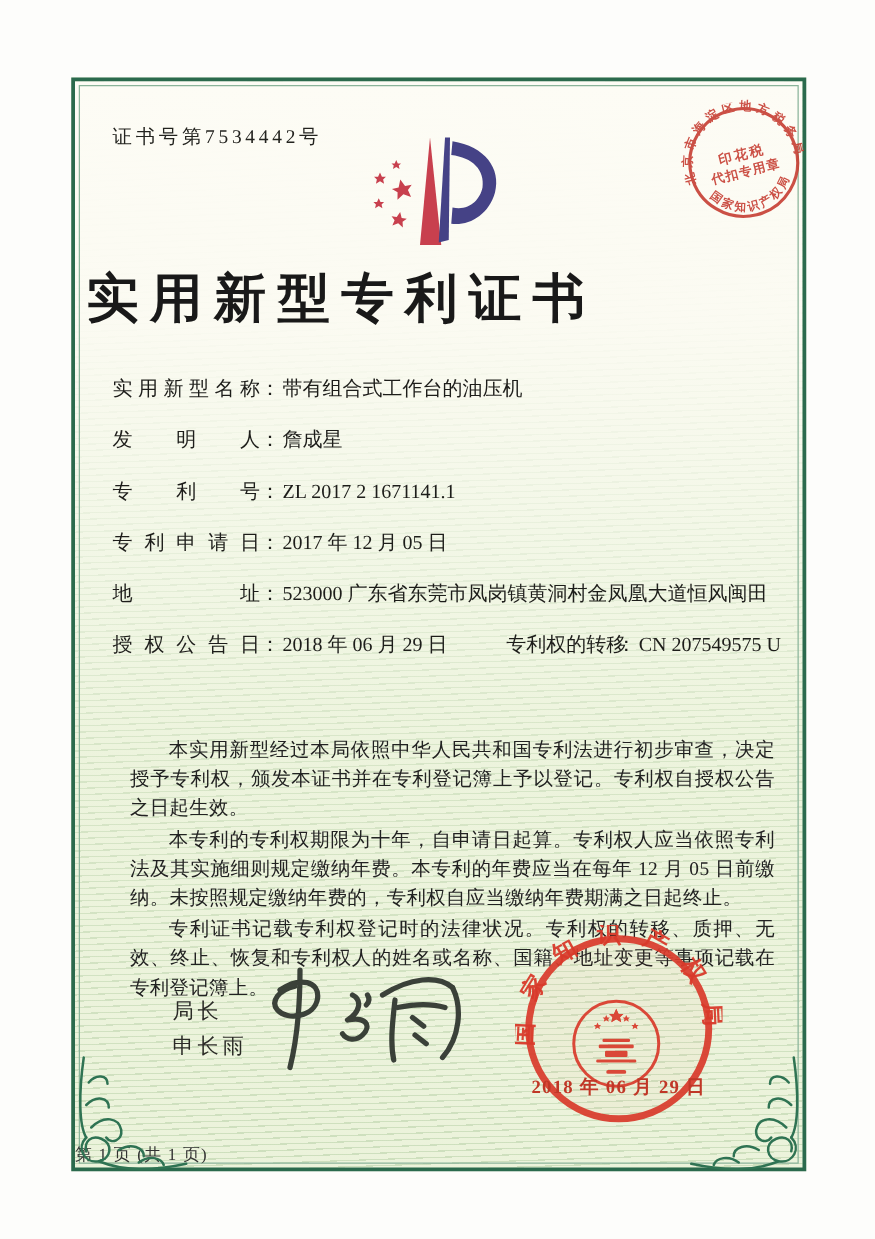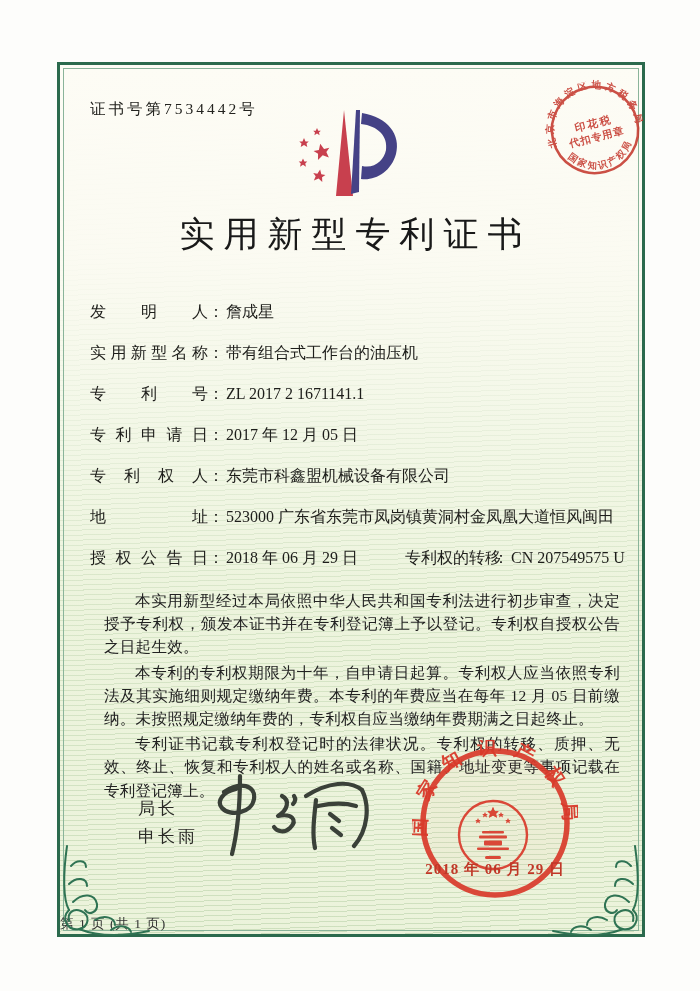--- a/index.html
+++ b/index.html
@@ -22,21 +22,21 @@
         rgba(230,241,209,0.10) 100%),
       repeating-linear-gradient(178deg,
         rgba(125,170,110,0.30) 0px, rgba(125,170,110,0.30) 1px,
         rgba(255,255,255,0) 1px, rgba(255,255,255,0) 5px),
       #ecf3dc;
   }
   .inner-line{position:absolute;inset:3px;border:1px solid #8ab49a;pointer-events:none;}
   .abs{position:absolute;}
   .cert-no{left:30px;top:34px;font-size:15.5px;letter-spacing:3px;color:#23231f;}
   .logo{left:231px;top:42px;}
-  .title{left:0;right:0;top:146px;text-align:center;font-size:35px;font-weight:400;
+  .title{left:0;right:0;top:146px;text-align:left;font-size:42px;font-weight:700;
          letter-spacing:9px;text-indent:9px;color:#191919;}
   .fields{left:30px;top:236px;right:28px;font-size:16px;color:#1d1d1a;}
   .frow{position:relative;margin-bottom:20px;line-height:21px;white-space:nowrap;}
   .flabel{display:inline-block;width:118px;text-align:justify;text-align-last:justify;
           vertical-align:top;}
   .fcolon{display:inline-block;width:14px;}
   .fval{margin-left:4px;}
   .fval2{margin-left:136px;line-height:21px;margin-top:2px;}
   .grant-pair{position:absolute;left:315px;top:0;}
   .glabel{display:inline-block;width:88px;text-align:justify;text-align-last:justify;}
@@ -90,33 +90,30 @@
       <polygon points="53,3 45,89 62,89" fill="#c8404e"></polygon>
       <polygon points="65,3 60,87 68,85 69,3" fill="#454286"></polygon>
       <path d="M 71 6 C 97 10 110 28 105 47 C 100 65 84 74 70 72 L 71 59
                C 84 62 93 53 95 43 C 97 29 87 19 70 17 Z" fill="#454286"></path>
     </svg>
 
     <div class="abs title">实用新型专利证书</div>
 
     <div class="abs fields">
       <div class="frow">
+        <span class="flabel">实用新型名称</span><span class="fcolon">：</span><span class="fval">带有组合式工作台的油压机</span>
+      </div>
+      <div class="frow">
         <span class="flabel">发明人</span><span class="fcolon">：</span><span class="fval">詹成星</span>
       </div>
       <div class="frow">
-        <span class="flabel">实用新型名称</span><span class="fcolon">：</span><span class="fval">带有组合式工作台的油压机</span>
-      </div>
-      <div class="frow">
         <span class="flabel">专利号</span><span class="fcolon">：</span><span class="fval">ZL 2017 2 1671141.1</span>
       </div>
       <div class="frow">
         <span class="flabel">专利申请日</span><span class="fcolon">：</span><span class="fval">2017 年 12 月 05 日</span>
-      </div>
-      <div class="frow">
-        <span class="flabel">专利权人</span><span class="fcolon">：</span><span class="fval">东莞市科鑫盟机械设备有限公司</span>
       </div>
       <div class="frow">
         <span class="flabel">地址</span><span class="fcolon">：</span><span class="fval">523000 广东省东莞市凤岗镇黄洞村金凤凰大道恒风闽田</span>
       </div>
       <div class="frow">
         <span class="flabel">授权公告日</span><span class="fcolon">：</span><span class="fval">2018 年 06 月 29 日</span>
         <span class="grant-pair">
           <span class="glabel">专利权的转移</span><span class="fcolon">：</span><span class="fval">CN 207549575 U</span>
         </span>
       </div>

